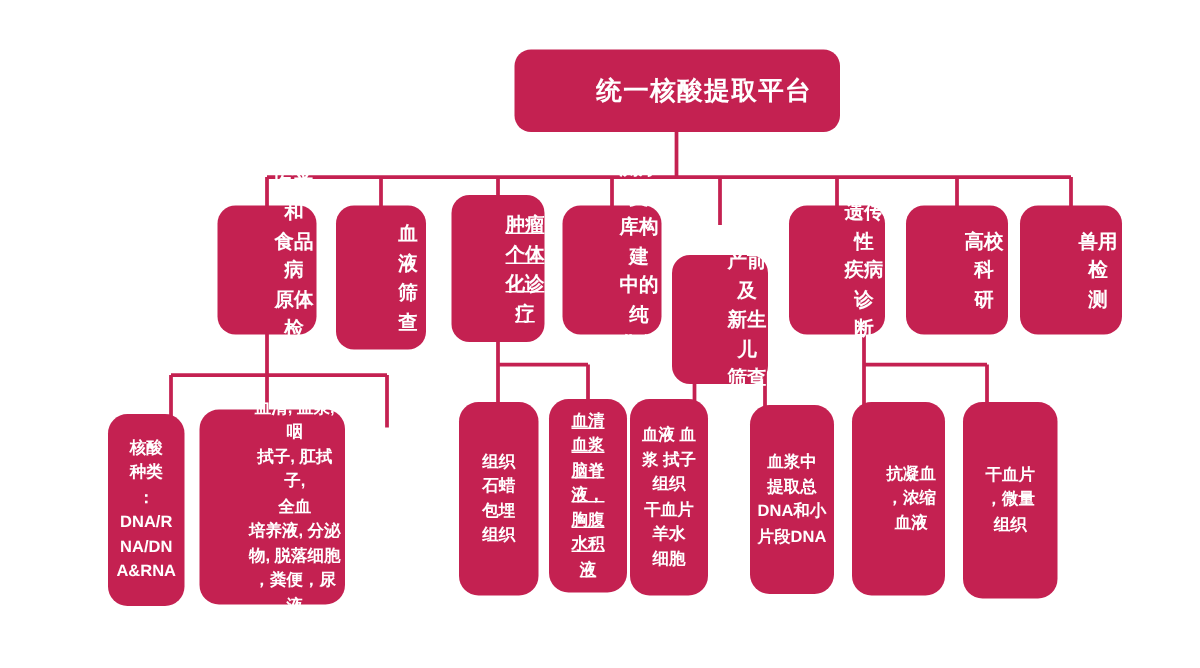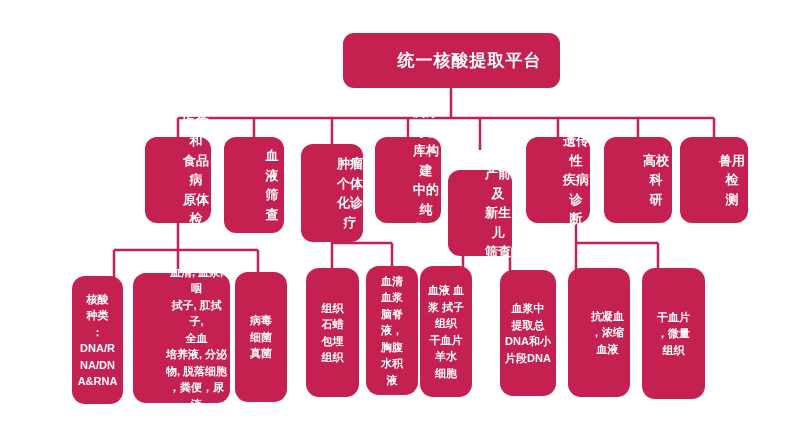--- a/index.html
+++ b/index.html
@@ -98,21 +98,21 @@
   <div class="node root" style="left:343px; top:33px; width:217px; height:55px;">统一核酸提取平台</div>
 
   <div class="node branch" style="left:145px; top:137px; width:66px; height:86px;">医学和
 食品病
 原体检
 测</div>
 
   <div class="node branch" style="left:224px; top:137px; width:60px; height:96px;">血液筛
 查</div>
 
-  <div class="node branch" style="left:301px; top:144px; width:62px; height:98px;">肿瘤
+  <div class="node branch" style="left:301px; top:130px; width:62px; height:98px;text-decoration:underline;">肿瘤
 个体
 化诊
 疗</div>
 
   <div class="node branch" style="left:375px; top:137px; width:66px; height:86px;">测序文
 库构建
 中的纯
 化分选</div>
 
   <div class="node branch" style="left:448px; top:137px; width:64px; height:86px;margin-top:33px;">产前及
@@ -136,30 +136,27 @@
 NA/DN
 A&amp;RNA</div>
 
   <div class="node leaf" style="left:133px; top:273px; width:97px; height:130px;padding-left:32px;">血清, 血浆, 咽
 拭子, 肛拭子,
 全血
 培养液, 分泌
 物, 脱落细胞
 ，粪便，尿液</div>
 
-  <div class="node leaf" style="left:235px; top:272px; width:52px; height:130px;">病毒
-细菌
-真菌</div>
 
   <div class="node leaf" style="left:306px; top:268px; width:53px; height:129px;">组织
 石蜡
 包埋
 组织</div>
 
-  <div class="node leaf" style="left:366px; top:266px; width:52px; height:129px;">血清
+  <div class="node leaf" style="left:366px; top:266px; width:52px; height:129px;text-decoration:underline;">血清
 血浆
 脑脊
 液，
 胸腹
 水积
 液</div>
 
   <div class="node leaf" style="left:420px; top:266px; width:52px; height:131px;">血液 血
 浆 拭子
 组织

